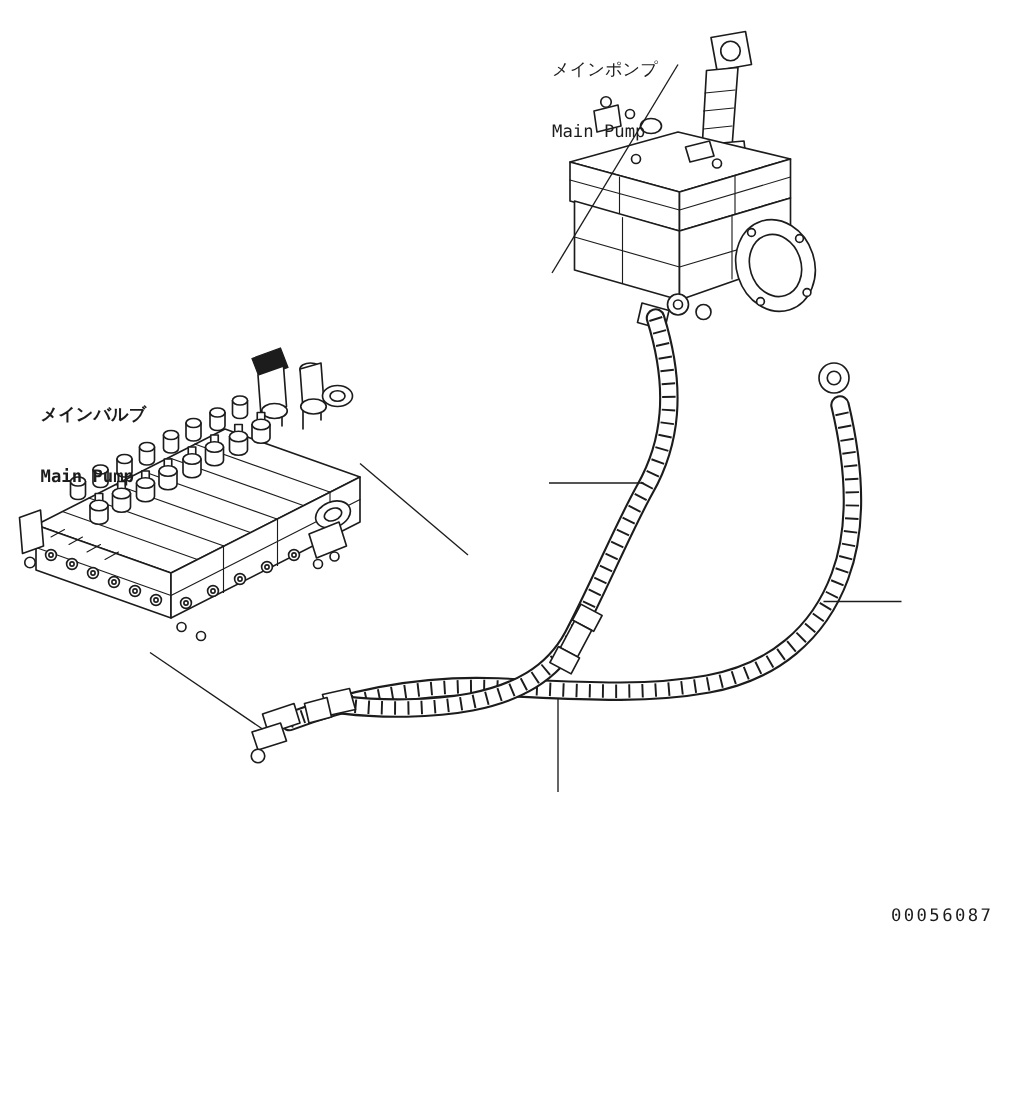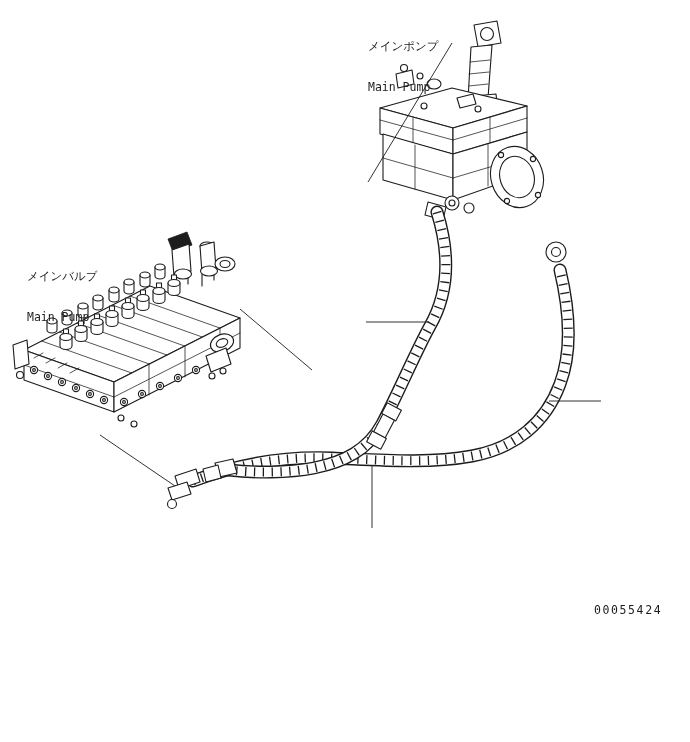--- a/index.html
+++ b/index.html
@@ -198,20 +198,20 @@
       <line class="leader" x1="100" y1="423" x2="175" y2="474"></line>
       <line class="leader" x1="372" y1="516" x2="372" y2="454"></line>
     </g>
   </svg>
 
   <div class="label" style="left:368px;top:1px;">
     <div>メインポンプ</div>
     <div>Main Pump</div>
   </div>
 
-  <div class="label" style="left:27px;top:231px;">
+  <div class="label" style="left:27px;top:231px;font-weight:bold;">
     <div>メインバルブ</div>
     <div>Main Pump</div>
   </div>
 
-  <div class="label drawing-number" style="left:594px;top:592px;">00055424</div>
+  <div class="label drawing-number" style="left:594px;top:592px;">00056087</div>
 
 </div>
 
 </body></html>

